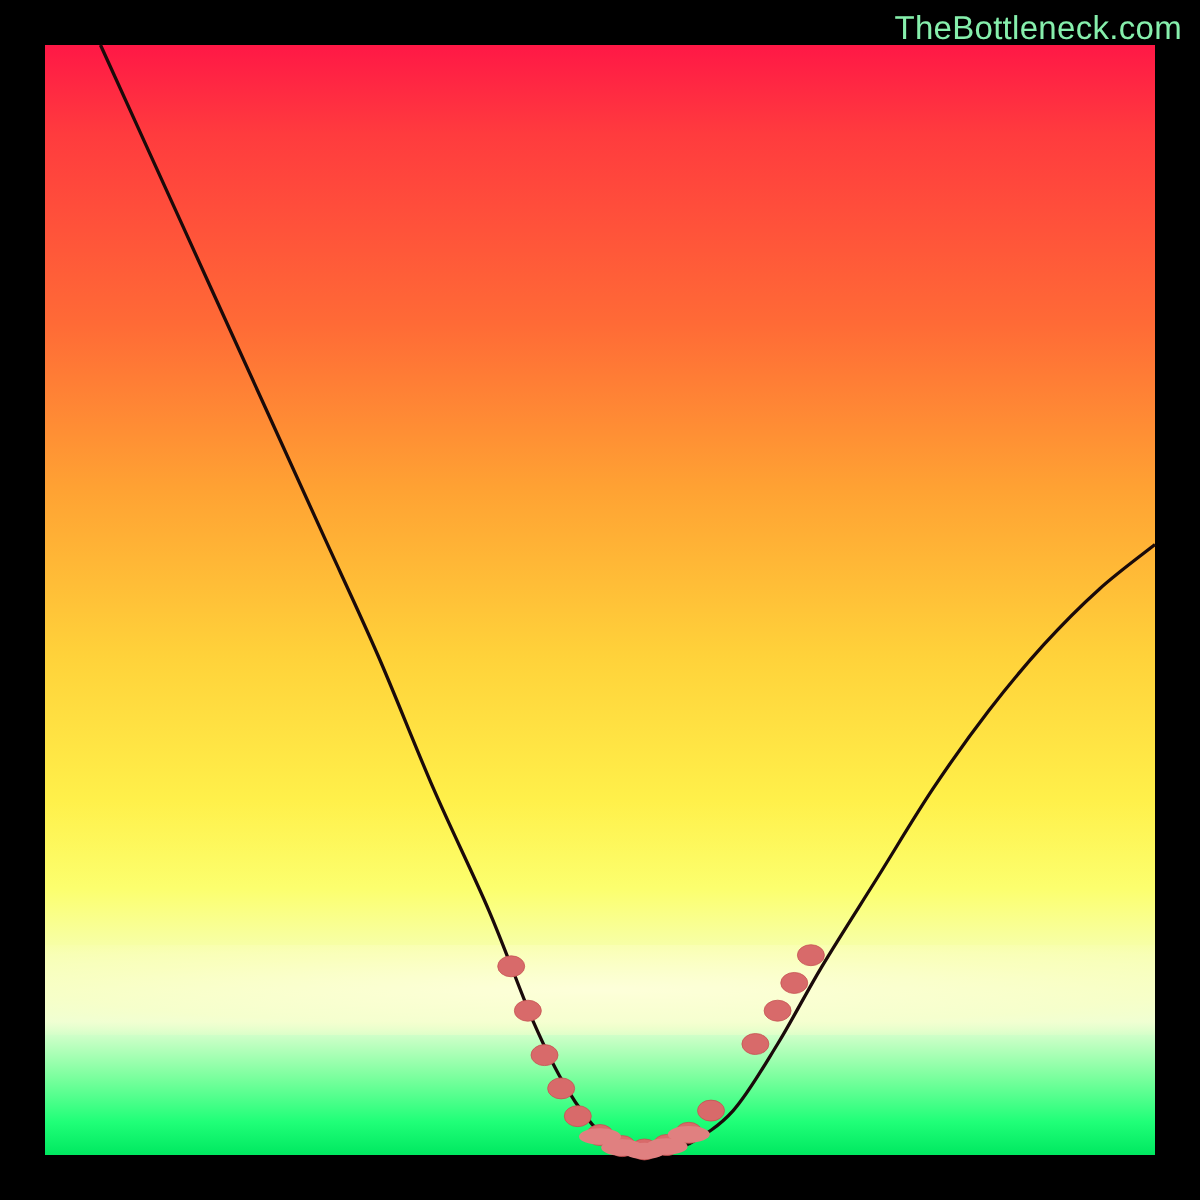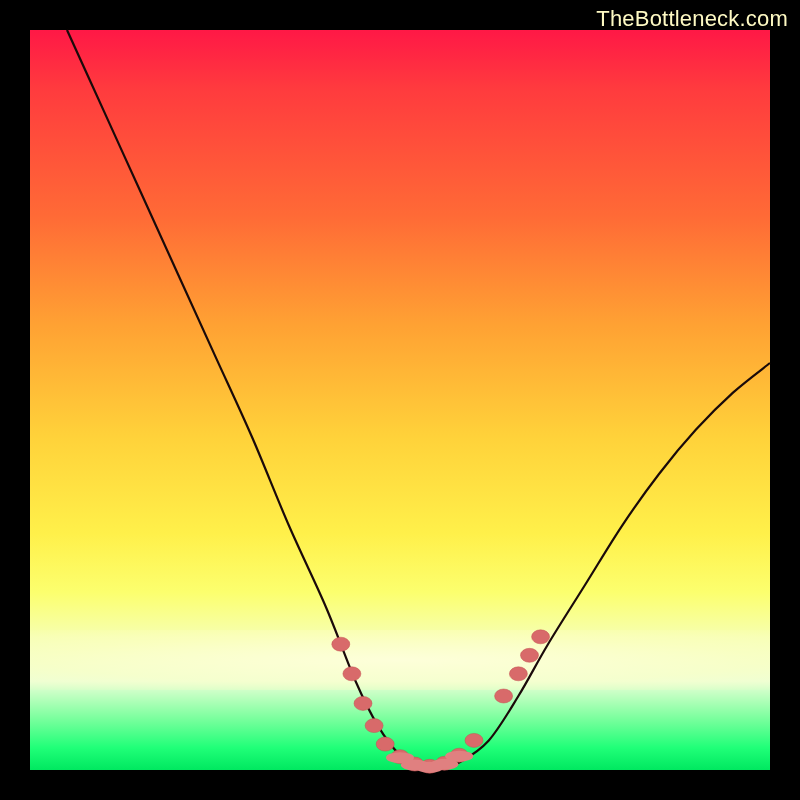--- a/index.html
+++ b/index.html
@@ -50,21 +50,21 @@
     background: radial-gradient(ellipse 120% 100% at 50% 50%,
       rgba(255,255,220,0.9) 0%,
       rgba(255,255,200,0.5) 40%,
       rgba(255,255,200,0.0) 70%);
     pointer-events: none;
   }
   .watermark {
     position: absolute;
     top: 6px;
     right: 12px;
-    color: #fef9c3;
+    color: #86efac;
     font-size: 22px;
     font-weight: 500;
     letter-spacing: 0.2px;
   }
   svg.curve {
     position: absolute;
     top: 0; left: 0;
     width: 740px;
     height: 740px;
     overflow: visible;

